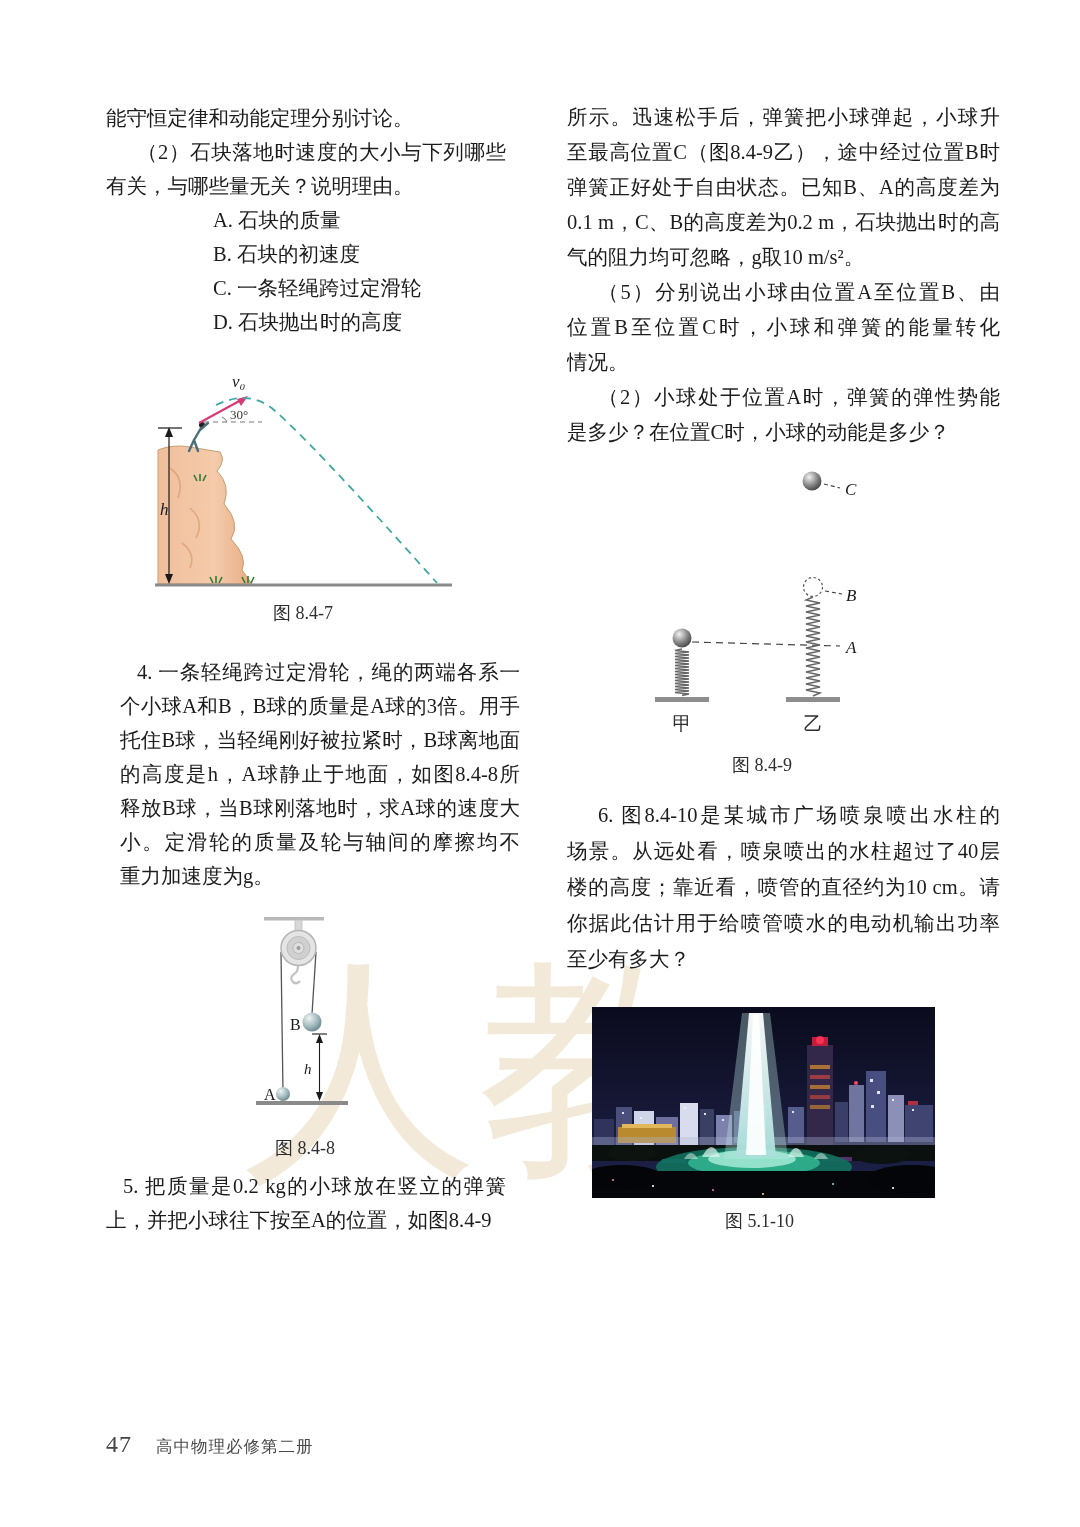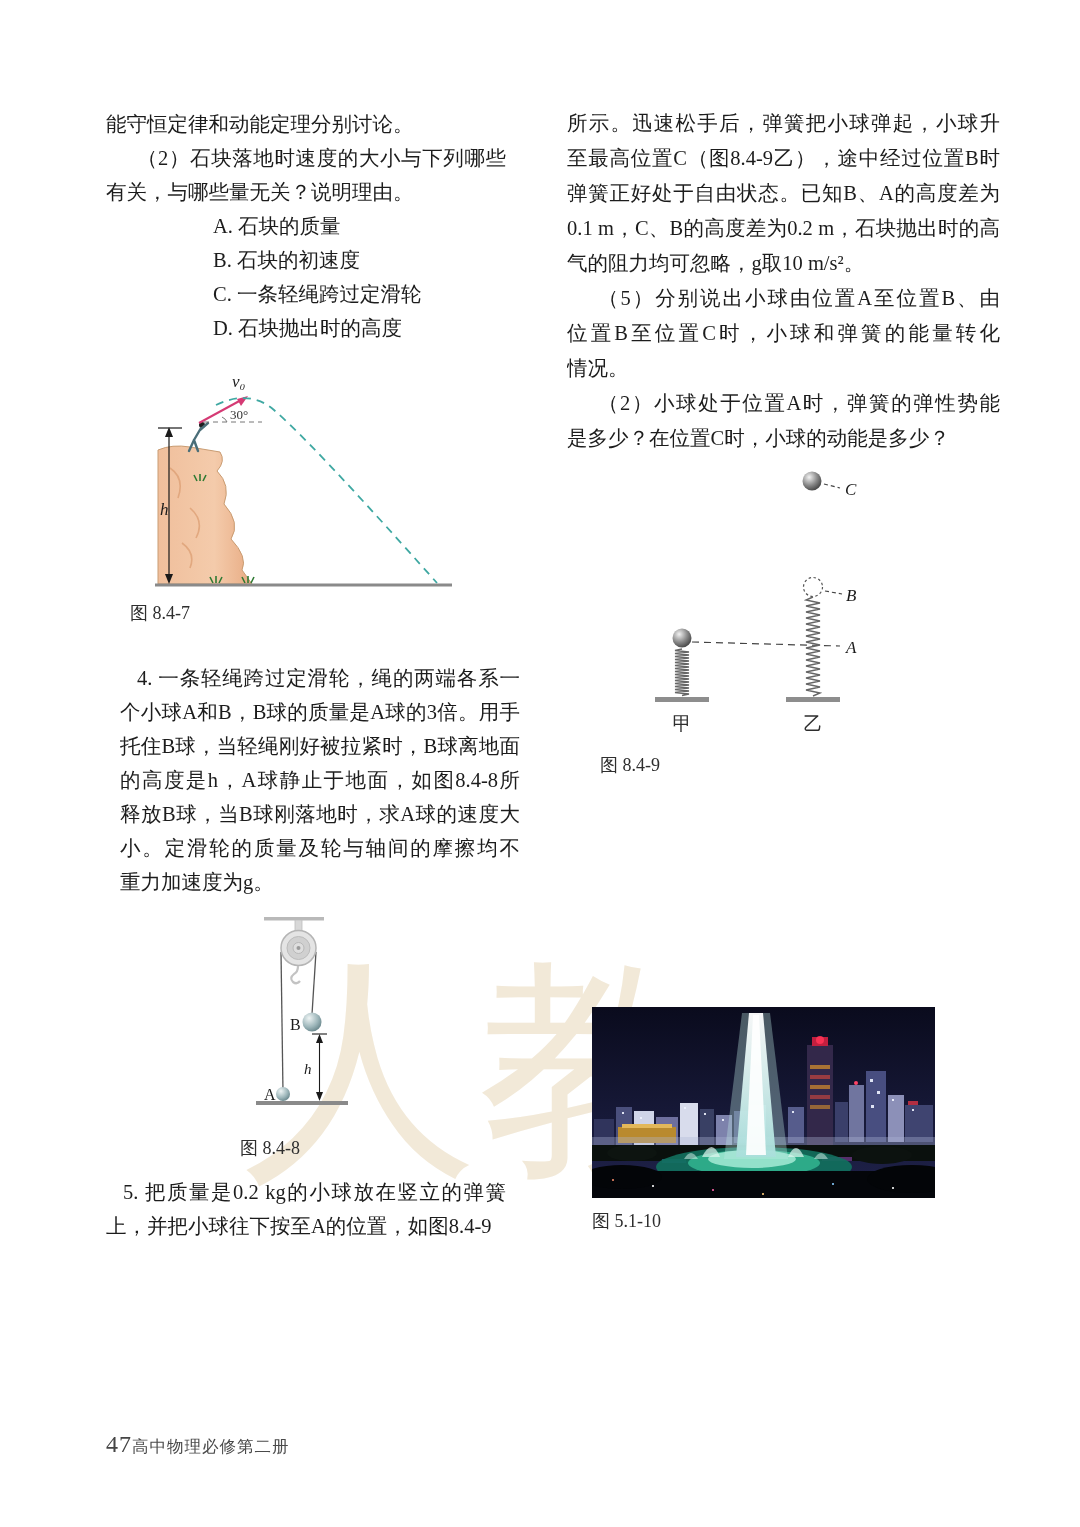--- a/index.html
+++ b/index.html
@@ -1,39 +1,39 @@
 <!DOCTYPE html>
 <html><head>
 <meta charset="utf-8">
 <style>
   html,body{margin:0;padding:0;}
   body{width:1080px;height:1527px;background:#ffffff;position:relative;
        font-family:"Liberation Serif","DejaVu Serif",serif;}
   .abs{position:absolute;}
   
-  .col{position:absolute;margin-top:6px;}
+  .col{position:absolute;}
   .ln{font-size:20.5px;line-height:34px;height:34px;color:#1c1c1c;
       text-align:justify;text-align-last:justify;box-sizing:border-box;overflow:hidden;}
   .lh35 .ln{line-height:35px;height:35px;}
   .lh36 .ln{line-height:36px;height:36px;}
   .e{text-align:left;text-align-last:left;}
   .i1{padding-left:17px;}
   .i2{padding-left:31px;}
   .i3{padding-left:107px;}
-  .cap{position:absolute;font-size:18px;color:#2e2e2e;
+  .cap{position:absolute;font-size:18px;color:#2e2e2e;text-align:center;
        font-family:"Liberation Serif","DejaVu Serif",serif;}
   
   .wm{position:absolute;left:243px;top:948px;font-size:235px;line-height:1.05;
       color:#f2e9d8;letter-spacing:2px;z-index:0;user-select:none;white-space:nowrap;}
   .wm sup{font-size:44px;vertical-align:90px;letter-spacing:0;}
   .content{position:absolute;inset:0;z-index:1;}
   svg text{font-family:"Liberation Serif","DejaVu Serif",serif;}
   .footer{position:absolute;left:106px;top:1431px;color:#454545;}
   .footer .pn{font-size:24px;letter-spacing:1px;}
-  .footer .bt{font-size:16.5px;letter-spacing:1px;color:#4a4a4a;}
+  .footer .bt{font-size:16.5px;margin-left:24px;letter-spacing:1px;color:#4a4a4a;}
 </style>
 </head>
 <body>
 
 <div class="wm"><span>人教</span><sup>®</sup></div>
 
 <div class="content">
 
   <div class="col" style="left:106px;top:101px;width:400px;">
     <div class="ln e">能守恒定律和动能定理分别讨论。</div>
@@ -183,20 +183,27 @@
     <rect x="186" y="242" width="54" height="5" fill="#8d8d8d"></rect>
     <text x="213" y="275" font-size="19" fill="#2e2e2e" text-anchor="middle">乙</text>
 
     <circle cx="82" cy="183" r="9.5" fill="url(#ballD)"></circle>
     <path fill="none" stroke="#666" stroke-width="1.4" d="M82 194 l-7 1.5 l14 1.5 l-14 1.5 l14 1.5 l-14 1.5 l14 1.5 l-14 1.5 l14 1.5 l-14 1.5 l14 1.5 l-14 1.5 l14 1.5 l-14 1.5 l14 1.5 l-14 1.5 l14 1.5 l-14 1.5 l14 1.5 l-14 1.5 l14 1.5 l-14 1.5 l14 1.5 l-14 1.5 l14 1.5 l-14 1.5 l14 1.5 l-14 1.5 l14 1.5 l-14 1.5 l14 1.5 l-7 1.5"></path>
     <rect x="55" y="242" width="54" height="5" fill="#8d8d8d"></rect>
     <text x="82" y="275" font-size="19" fill="#2e2e2e" text-anchor="middle">甲</text>
   </svg>
   <div class="cap" style="left:600px;top:753px;width:324px;">图 8.4-9</div>
 
+  <div class="col lh36" style="left:567px;top:797px;width:433px;">
+    <div class="ln i2">6. 图8.4-10是某城市广场喷泉喷出水柱的</div>
+    <div class="ln">场景。从远处看，喷泉喷出的水柱超过了40层</div>
+    <div class="ln">楼的高度；靠近看，喷管的直径约为10 cm。请</div>
+    <div class="ln">你据此估计用于给喷管喷水的电动机输出功率</div>
+    <div class="ln e">至少有多大？</div>
+  </div>
 
   <svg class="abs" style="left:592px;top:1007px;" width="343" height="191" viewBox="0 0 343 191">
     <defs>
       <linearGradient id="skyG" x1="0" y1="0" x2="0" y2="1">
         <stop offset="0" stop-color="#0a0b1d"></stop>
           <stop offset="1" stop-color="#20234c"></stop>
       </linearGradient>
       <linearGradient id="colG" x1="0" y1="0" x2="0" y2="1">
         <stop offset="0" stop-color="#ffffff"></stop>
           <stop offset="1" stop-color="#a9dfdb"></stop>

